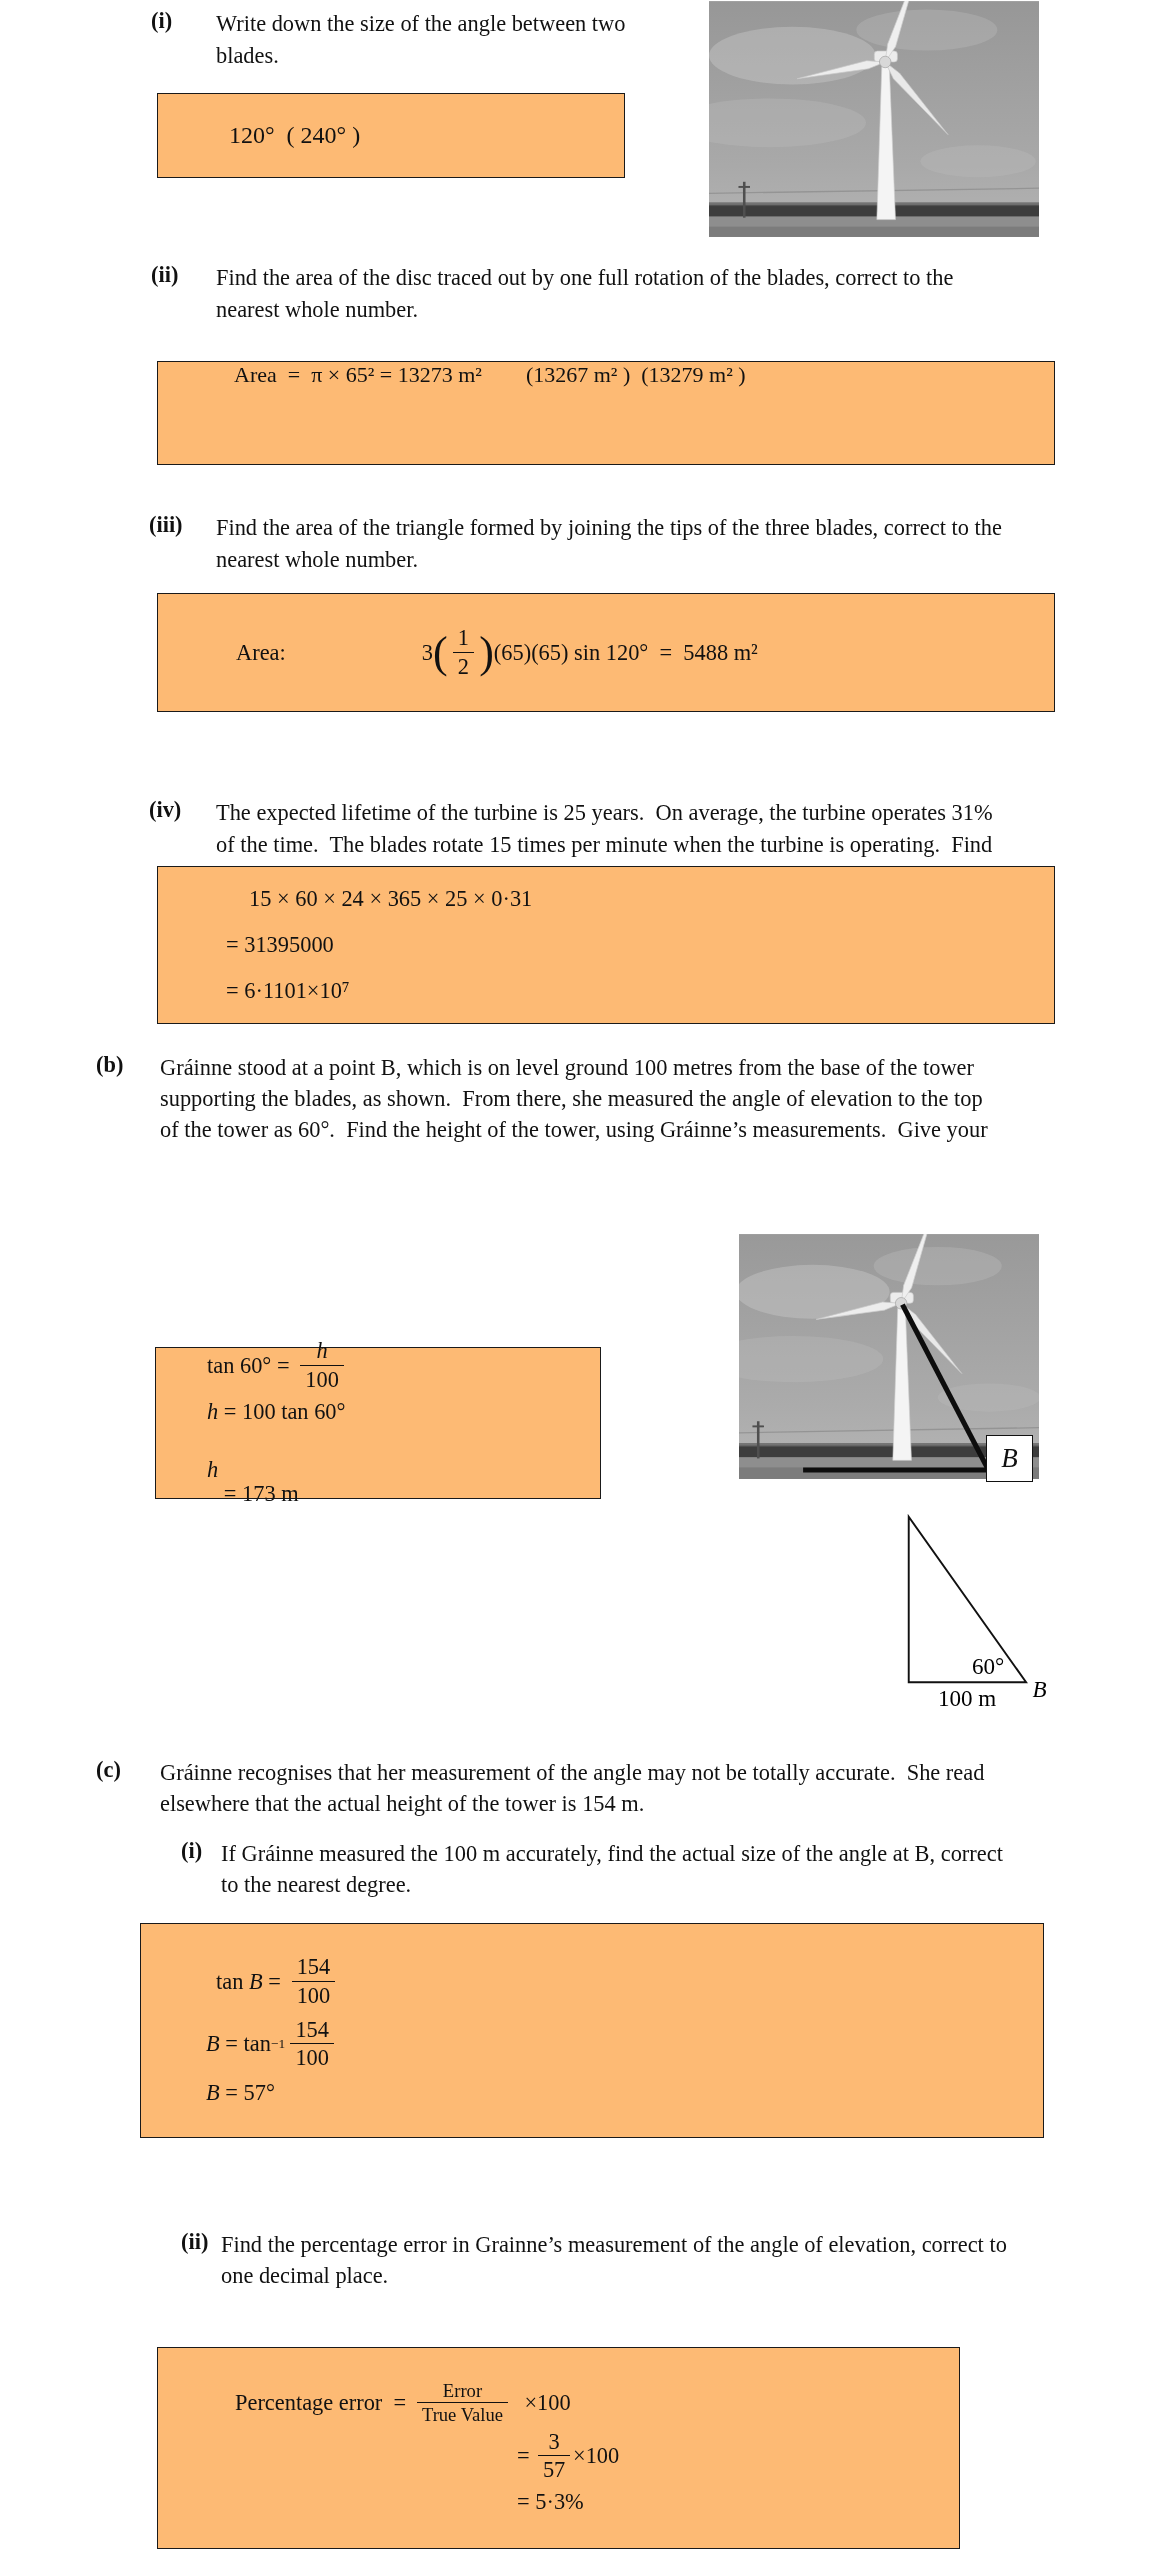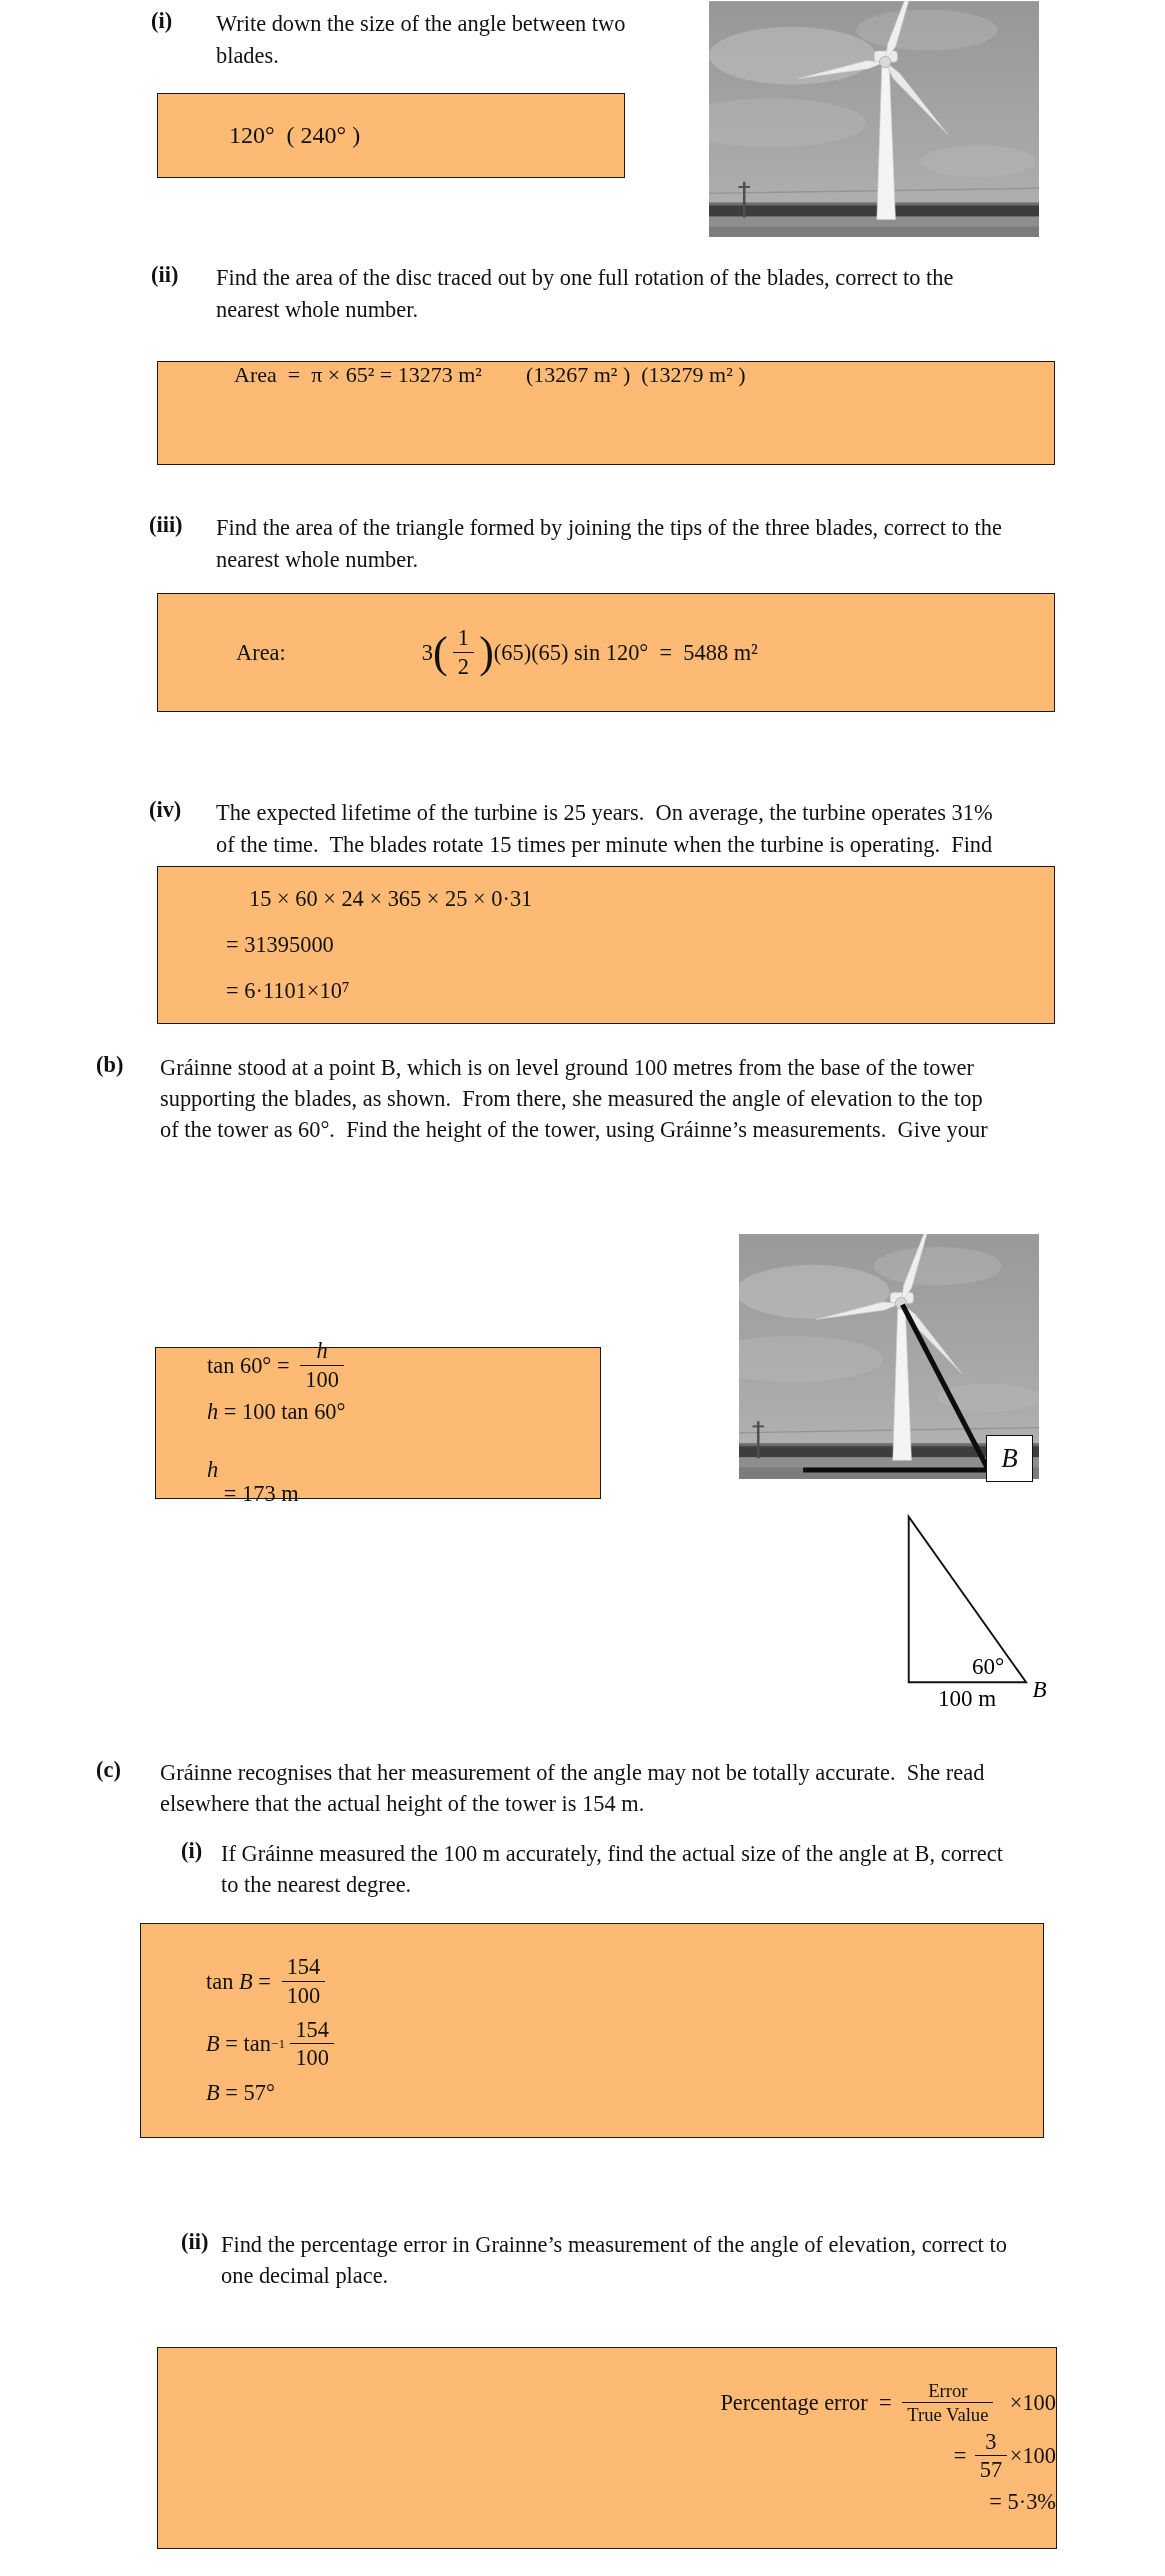--- a/index.html
+++ b/index.html
@@ -205,39 +205,39 @@
   <div class="abs" style="left:181px;top:1838px;">
     <span class="qlabel">(i)</span>
   </div>
   <div class="abs" style="left:221px;top:1838px;">
     <div class="qline-sm">If Gráinne measured the 100 m accurately, find the actual size of the angle at B, correct</div>
     <div class="qline-sm">to the nearest degree.</div>
   </div>
 
   <div class="abox" style="left:140px;top:1923px;width:904px;height:215px;display:flex;flex-direction:column;justify-content:center;padding-left:65px;border-top-width:1.9px;">
     <div class="mathline">
-      <span style="white-space:pre;">tan </span><span class="ital">B</span><span style="white-space:pre;"> = </span><span class="frac"><span class="num">154</span><span class="den">100</span></span>
+      <span style="white-space:pre;margin-left:10px;">tan </span><span class="ital">B</span><span style="white-space:pre;"> = </span><span class="frac"><span class="num">154</span><span class="den">100</span></span>
     </div>
     <div class="mathline" style="margin-top:9px;">
       <span class="ital">B</span><span style="white-space:pre;"> = tan</span><span class="sup">−1</span><span class="frac"><span class="num">154</span><span class="den">100</span></span>
     </div>
     <div class="mathline" style="margin-top:9px;">
       <span class="ital">B</span><span style="white-space:pre;"> = 57°</span>
     </div>
   </div>
 
   <div class="abs" style="left:181px;top:2229px;">
     <span class="qlabel">(ii)</span>
   </div>
   <div class="abs" style="left:221px;top:2229px;">
     <div class="qline-sm">Find the percentage error in Grainne’s measurement of the angle of elevation, correct to</div>
     <div class="qline-sm">one decimal place.</div>
   </div>
 
-  <div class="abox" style="left:157px;top:2347px;width:900px;height:202px;display:flex;flex-direction:column;justify-content:center;border-top-width:1.9px;align-items:flex-end;">
+  <div class="abox" style="left:157px;top:2347px;width:803px;height:202px;display:flex;flex-direction:column;justify-content:center;border-top-width:1.9px;">
     <div class="mathline" style="padding-left:77px;">
       <span style="white-space:pre;">Percentage error  = </span><span class="frac frac-sm"><span class="num">Error</span><span class="den">True Value</span></span><span style="white-space:pre;">  ×100</span>
     </div>
     <div class="mathline" style="padding-left:359px;margin-top:3.8px;">
       <span style="white-space:pre;">= </span><span class="frac" style="margin:0 2.6px;"><span class="num">3</span><span class="den">57</span></span><span style="white-space:pre;">×100</span>
     </div>
     <div class="mathline" style="padding-left:359px;margin-top:6.4px;">
       <span style="white-space:pre;">= 5·3%</span>
     </div>
   </div>

